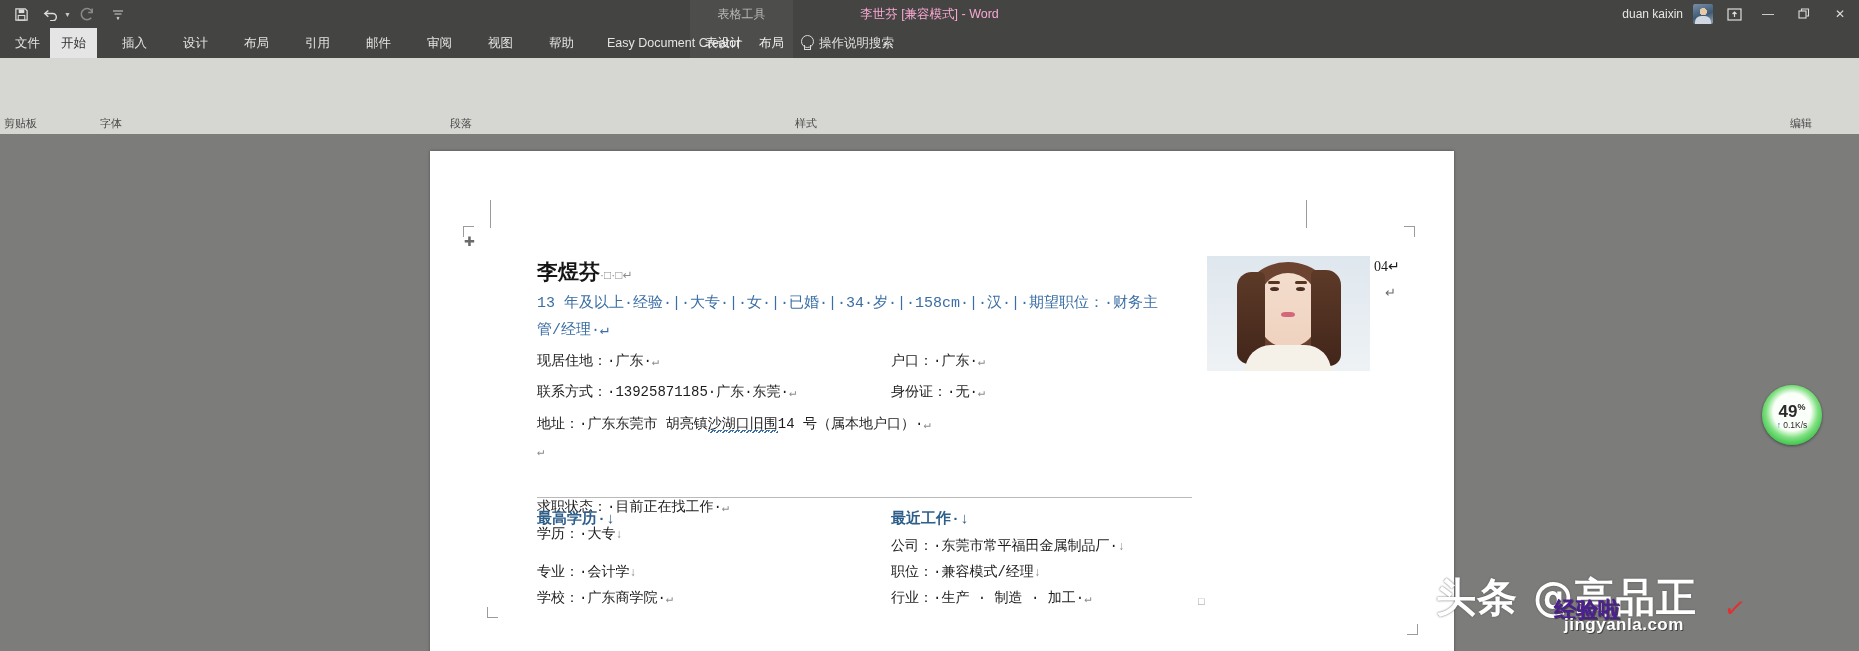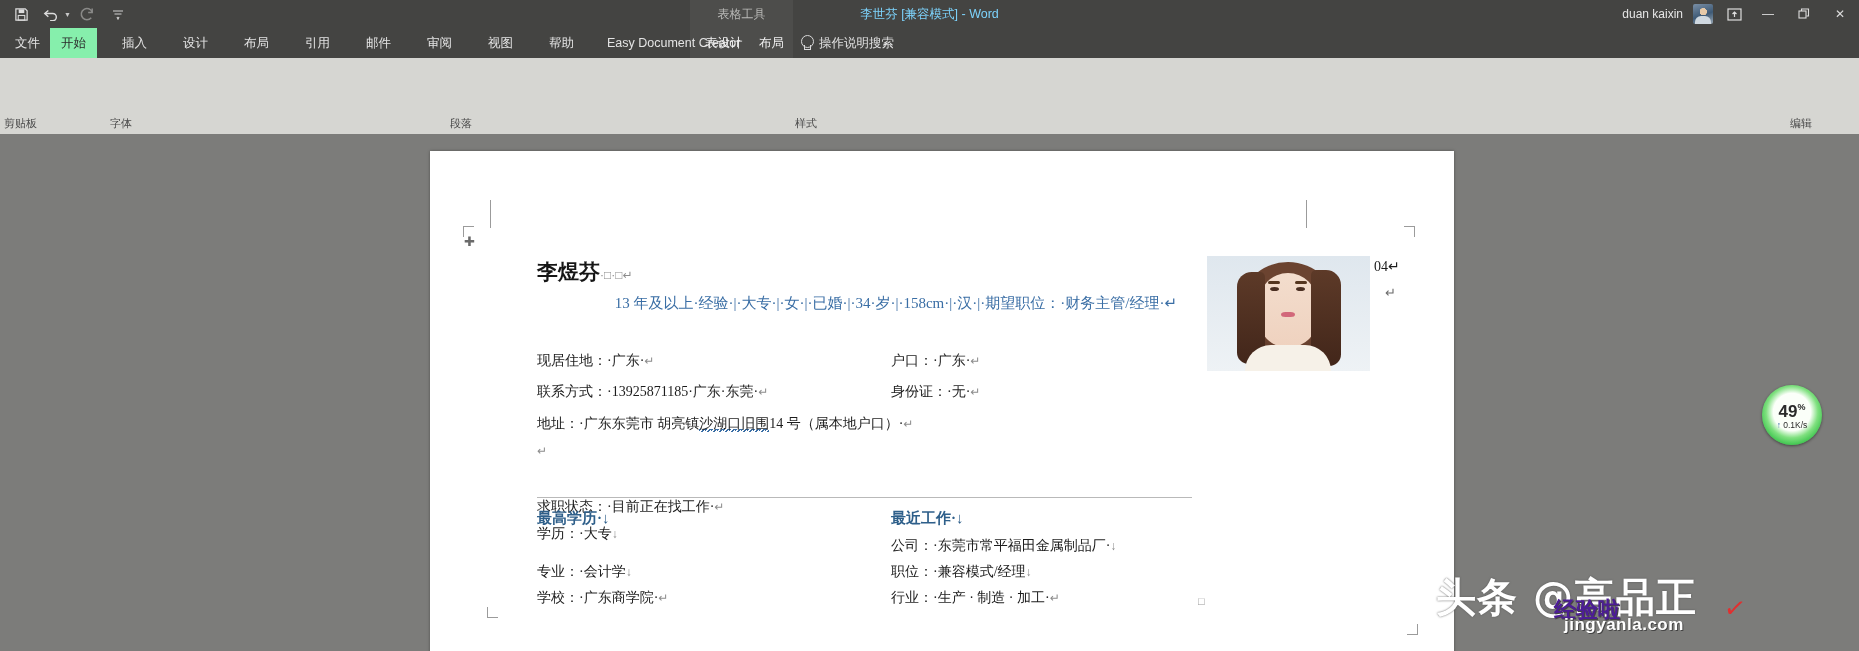--- a/index.html
+++ b/index.html
@@ -24,21 +24,21 @@
   .qat-btn.dim { color: #8a8a88; }
   .qat-caret { font-size: 7px; color: #c8c8c8; margin-left: -4px; }
   .tt-context {
     position: absolute; top: 0; left: 690px; width: 103px; height: 28px;
     background: #4d4d4b; color: #b9b9b7; font-size: 12px;
     display: flex; align-items: center; justify-content: center;
   }
   .doc-title {
     position: absolute; top: 0; left: 0; width: 1859px; height: 28px;
     display: flex; align-items: center; justify-content: center;
-    font-size: 12.5px; color: #7dd3fc; pointer-events: none;
+    font-size: 12.5px; color: #f9a8d4; pointer-events: none;
   }
   .tb-right { position: absolute; top: 0; right: 6px; height: 28px; display: flex; align-items: center; gap: 10px; }
   .user-name { font-size: 12px; color: #e6e6e6; }
   .avatar {
     width: 20px; height: 20px; border-radius: 2px;
     background:
       radial-gradient(circle at 52% 38%, #e6c9a8 0 22%, transparent 23%),
       linear-gradient(160deg, #7a8fa6 0%, #3e5a76 55%, #9aa8b5 100%);
     position: relative; overflow: hidden;
   }
@@ -51,21 +51,21 @@
 
   
   .tabsrow {
     position: absolute; top: 28px; left: 0; width: 1859px; height: 30px;
     background: #444442;
   }
   .tab {
     position: absolute; top: 0; height: 30px; padding: 0 11px;
     display: flex; align-items: center; font-size: 12.5px; color: #e4e4e4; white-space: nowrap;
   }
-  .tab.active { background: #86efac; color: #2b2b2b; }
+  .tab.active { background: #e5e5e5; color: #2b2b2b; }
   .tab.ctx { color: #f0f0f0; }
   .ctxband { position: absolute; top: 0; left: 690px; width: 103px; height: 30px; background: #4d4d4b; }
   .tellme { position: absolute; top: 0; left: 800px; height: 30px; display: flex; align-items: center; gap: 6px; font-size: 12.5px; color: #e4e4e4; }
   .bulb { width: 13px; height: 16px; position: relative; }
   .bulb:before { content: ""; position: absolute; top: 0; left: 1px; width: 11px; height: 11px; border: 1.4px solid #d9d9d9; border-radius: 50%; }
   .bulb:after { content: ""; position: absolute; bottom: 1px; left: 4px; width: 5px; height: 4px; border: 1.4px solid #d9d9d9; border-top: none; }
 
   
   .ribbon {
     position: absolute; top: 58px; left: 0; width: 1859px; height: 76px;
@@ -122,21 +122,21 @@
 
   .dlglaunch { position: absolute; font-size: 8px; color: #5a5a5a; }
 
   
   .docarea { position: absolute; top: 134px; left: 0; width: 1859px; height: 517px; background: #7c7c7a; }
   .page {
     position: absolute; top: 17px; left: 430px; width: 1024px; height: 520px;
     background: #fff; box-shadow: 0 0 3px rgba(0,0,0,.35);
   }
   .margin-mark { position: absolute; border-color: #9b9b9b; }
-  .doc-text { position: absolute; font-family: Liberation Serif, serif; text-align: right; }
+  .doc-text { position: absolute; font-family: Liberation Mono, monospace; }
 
   .name-line { position: absolute; left: 537px; top: 258px; font-size: 21px; font-weight: bold; color: #161616; }
   .headline { position: absolute; left: 537px; top: 290px; width: 640px; font-size: 15px; line-height: 27px; color: #3a6ea5; }
   .row { position: absolute; font-size: 14px; color: #1c1c1c; white-space: nowrap; }
   .pmark { color: #8c8c8c; font-size: 12px; }
   .sect-h { position: absolute; font-size: 15px; font-weight: bold; color: #2e5f8a; }
   .hr { position: absolute; height: 1px; background: #b9b9b9; }
   .photo {
     position: absolute; left: 1207px; top: 256px; width: 163px; height: 115px;
     background: #e9eef2; overflow: hidden;
@@ -565,21 +565,21 @@
         <svg width="14" height="14" viewBox="0 0 14 14">
             <path d="M2 1 L2 11 L5 8.5 L7 12.5 L9 11.5 L7 7.8 L10.5 7.5z" fill="#fff" stroke="#3a3a3a" stroke-width="1"></path>
           </svg>
       </span>
       <span>选择</span>
     </div>
   </div>
 
   <div class="grouplabels">
     <div class="glabel" style="left:4px;   width:105px; top:2px;">剪贴板</div>
-    <div class="glabel" style="left:110px; width:330px; top:2px;">字体</div>
+    <div class="glabel" style="left:100px; width:330px; top:2px;">字体</div>
     <div class="glabel" style="left:795px; width:960px; top:2px;">样式</div>
     <div class="glabel" style="left:450px; width:340px; top:2px;">段落</div>
     <div class="glabel" style="left:1790px;width:66px;  top:2px;">编辑</div>
   </div>
 
   <div class="docarea">
     <div class="page"></div>
   </div>
 
   <div class="margin-mark" style="position:absolute;left:463px;top:226px;width:11px;height:11px;border-left:1px solid #9b9b9b;border-top:1px solid #9b9b9b;"></div>

